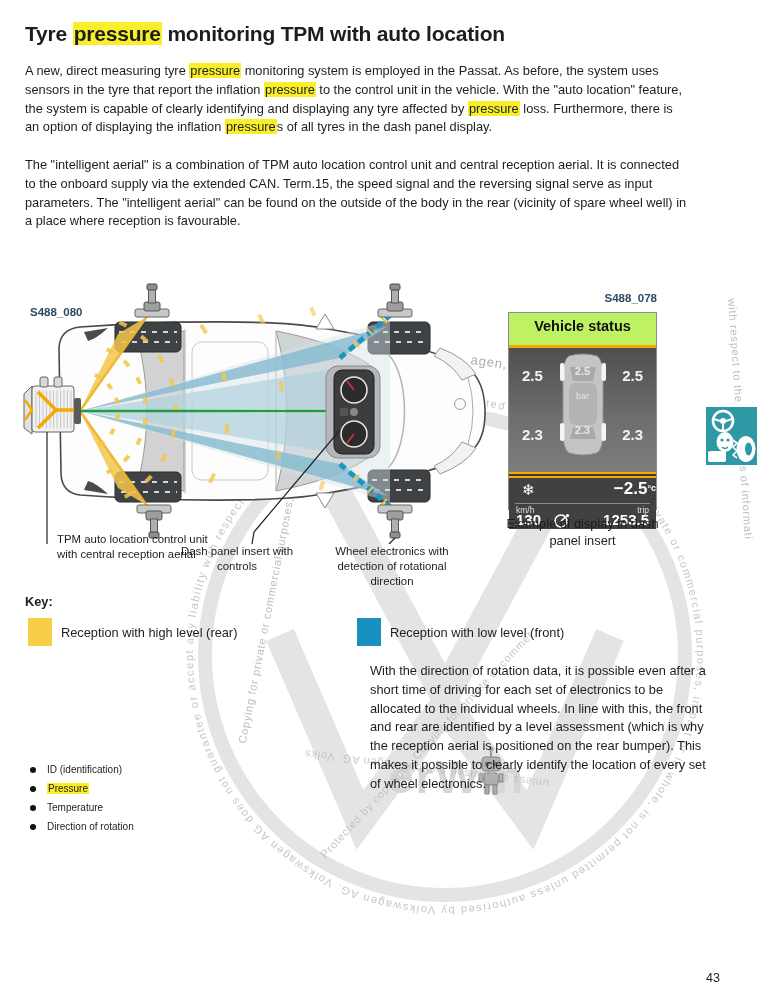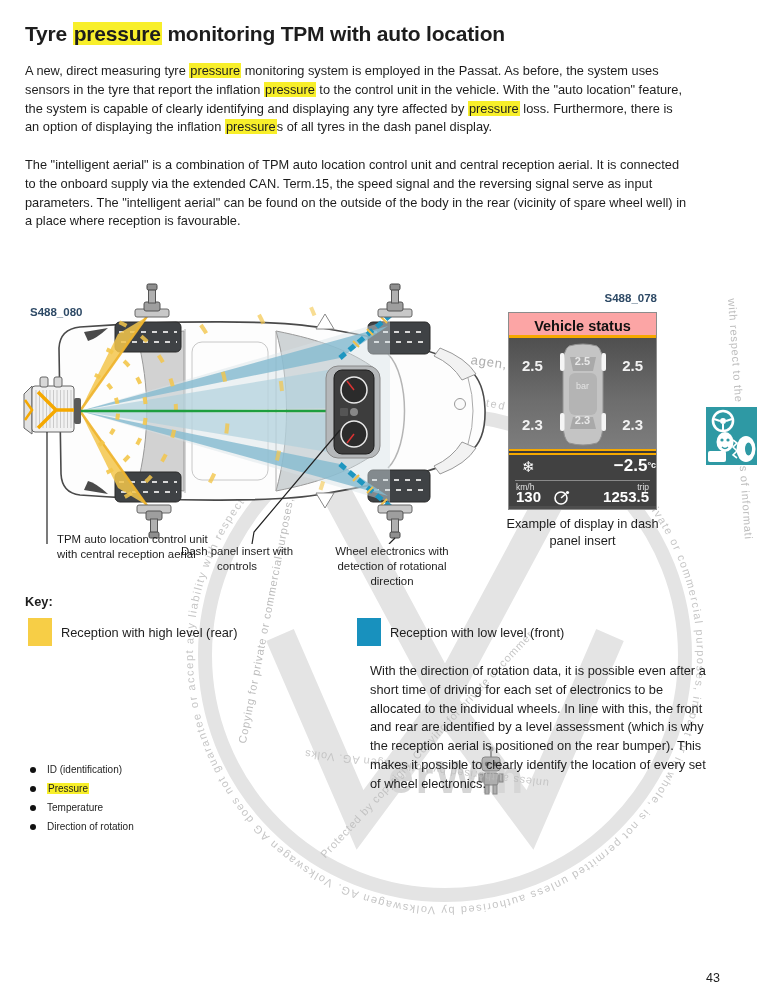--- a/index.html
+++ b/index.html
@@ -21,23 +21,23 @@
   #figcode-left { left:30px; top:306px; font-size:11.5px; font-weight:bold; color:#2E4A66; z-index:3; }
   #car-svg { left:22px; top:282px; z-index:2; }
   .fig-label { font-size:11.4px; line-height:15px; z-index:2; }
   #label-control { left:25px; top:532px; width:160px;margin-left:32px; }
   #label-dash { left:172px; top:544px; width:130px; text-align:center; }
   #label-wheel { left:316px; top:544px; width:152px; text-align:center; }
 
   
   #figcode-right { left:508px; top:292px; width:149px; text-align:right; font-size:11.5px; font-weight:bold; color:#2E4A66; z-index:2; }
   #status-panel { left:508px; top:312px; width:149px; height:198px; border:1px solid #8c8c8c; z-index:2; background:#4e4e4e; }
-  #status-header { height:22px; background:#fca5a5; color:#111; font-size:14.5px; font-weight:bold; text-align:center; line-height:26px; }
+  #status-header { height:32px; background:#bef264; color:#111; font-size:14.5px; font-weight:bold; text-align:center; line-height:26px; }
   .orange-bar { height:3px; background:#F5A800; }
-  #status-body { position:relative; height:111px; background:linear-gradient(180deg,#4f4f4f 0%,#6d6d6d 55%,#7d7d7d 100%); }
+  #status-body { position:relative; height:124px; background:linear-gradient(180deg,#4f4f4f 0%,#6d6d6d 55%,#7d7d7d 100%); }
   .press { position:absolute; color:#f2f2f2; font-size:15px; font-weight:bold; }
   .press-c { position:absolute; left:0; right:0; text-align:center; color:#e8e8e8; font-size:11px; font-weight:bold; }
   #press-unit { position:absolute; left:0; right:0; top:43px; text-align:center; color:#e3e3e3; font-size:9px; }
   #sep2 { height:6px; background:linear-gradient(180deg,#F5A800 0 2px,#3a3a3a 2px 4px,#F5A800 4px 6px); }
   #status-footer { position:relative; height:51px; background:#414141; color:#fff; }
   #snowflake { position:absolute; left:13px; top:3px; font-size:15px; color:#fff; }
   #temp-row { position:absolute; left:0; right:0; top:1px; text-align:right; font-size:17px; font-weight:bold; }
   #temp-unit { font-size:9px; font-weight:bold; vertical-align:3px; }
   #footer-divider { position:absolute; left:6px; right:6px; top:25px; height:1px; background:#8a8a8a; }
   .tiny-lbl { position:absolute; font-size:8.5px; color:#e0e0e0; }

